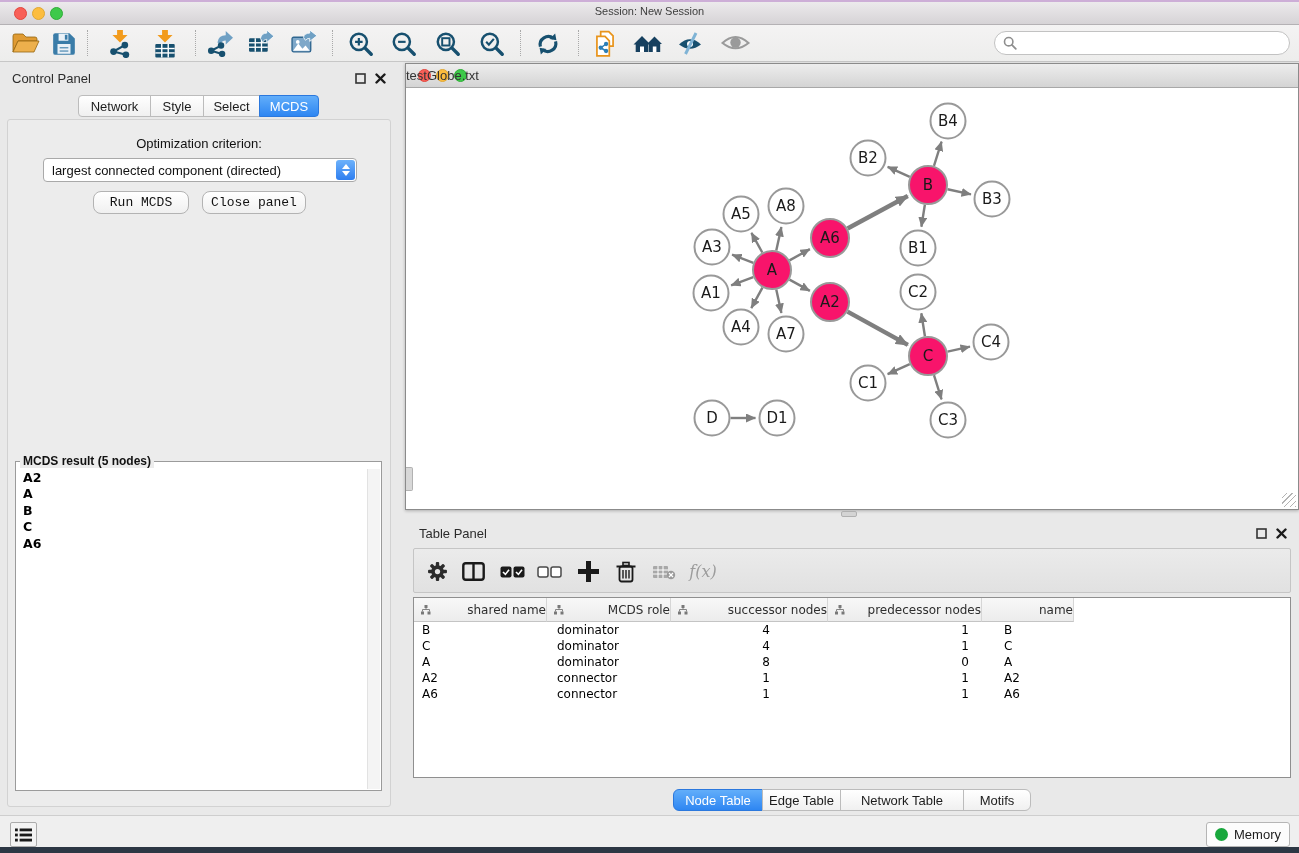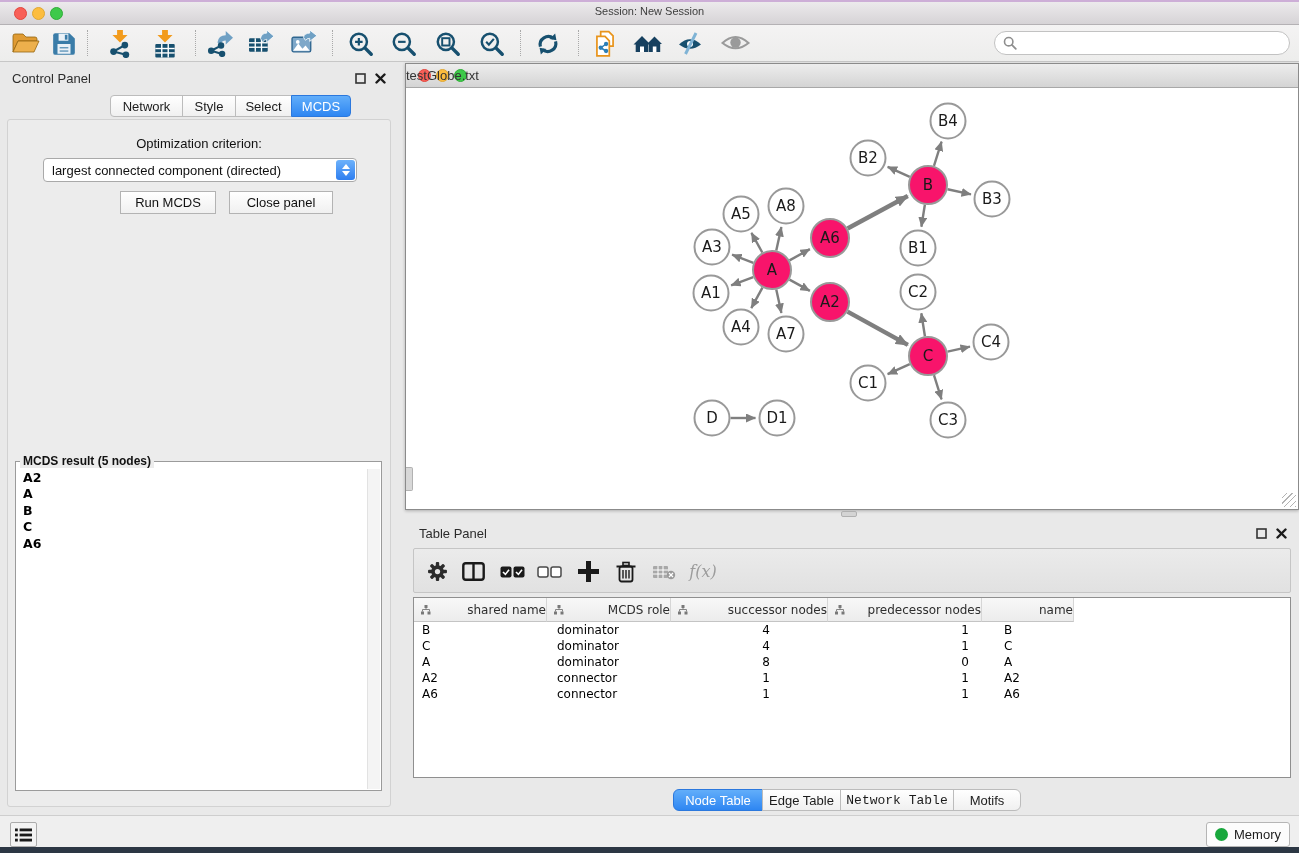--- a/index.html
+++ b/index.html
@@ -32,21 +32,21 @@
   .searchbox {
     position:absolute; left:994px; top:6px; width:296px; height:24px;
     background:#fff; border:1px solid #c2c2c2; border-radius:12px;
     display:flex; align-items:center; padding-left:8px;
   }
   .searchbox input { border:none; outline:none; flex:1; height:20px; font-size:13px; background:transparent; margin-left:5px; font-family:"Liberation Sans",sans-serif; }
   
   .cp-header { position:absolute; left:0; top:62px; width:398px; height:31px; }
   .panel-title { position:absolute; left:12px; top:9px; font-size:13px; color:#2c2c2c; }
   .panel-ctl { position:absolute; top:8px; width:16px; height:16px; display:flex; align-items:center; justify-content:center; }
-  .cp-tabs { position:absolute; left:78px; top:95px; height:22px; display:flex;margin-left:32px; }
+  .cp-tabs { position:absolute; left:78px; top:95px; height:22px; display:flex; }
   .seg-tab {
     height:22px; background:linear-gradient(#ffffff,#f0f0f0); border:1px solid #bcbcbc;
     font-size:13px; color:#1c1c1c; display:flex; align-items:center; justify-content:center;
     margin-left:-1px; cursor:default; font-family:"Liberation Sans",sans-serif;
   }
   .seg-tab:first-child { border-radius:4px 0 0 4px; margin-left:0; }
   .seg-tab:last-child { border-radius:0 4px 4px 0; }
   .seg-tab.active { background:linear-gradient(#62aefa,#2e86f2); border-color:#2b78dd; color:#fff; }
   .cp-body {
     position:absolute; left:7px; top:119px; width:384px; height:688px;
@@ -59,22 +59,22 @@
     display:flex; align-items:center; font-size:13px; color:#111; padding-left:8px;
   }
   .cp-select .stepper {
     position:absolute; right:1px; top:1px; width:19px; height:20px; border-radius:3px;
     background:linear-gradient(#6db2fb,#2e7ef0); display:flex; flex-direction:column; align-items:center; justify-content:center; gap:2px;
   }
   .stepper .up { width:0;height:0;border-left:4px solid transparent;border-right:4px solid transparent;border-bottom:5px solid #fff; }
   .stepper .down { width:0;height:0;border-left:4px solid transparent;border-right:4px solid transparent;border-top:5px solid #fff; }
   .cp-btn {
     position:absolute; top:71px; height:23px; background:linear-gradient(#ffffff,#f0f0f0);
-    border:1px solid #b3b3b3; border-radius:0; font-size:13px; color:#111;
-    display:flex; align-items:center; justify-content:center; font-family:Liberation Sans, sans-serif;margin-left:27px;
+    border:1px solid #b3b3b3; border-radius:8px; font-size:13px; color:#111;
+    display:flex; align-items:center; justify-content:center; font-family:Liberation Mono, monospace;
   }
   .mcds-result {
     position:absolute; left:7px; top:334px; width:367px; height:337px;
     background:#fff; border:1px solid #9b9b9b; margin:0; padding:0;font-weight:bold;
   }
   .mcds-result legend { margin-left:4px; padding:0 3px; font-size:12px; color:#111; background:#ececec; }
   .mcds-list { position:absolute; left:0; top:0; right:15px; bottom:0; padding:2px 0 0 7px; overflow:hidden; }
   .mcds-item { font-size:12.5px; line-height:16.4px; color:#000; font-family:"DejaVu Sans",sans-serif; }
   .mcds-scroll { position:absolute; right:1px; top:1px; bottom:1px; width:13px; background:#f4f4f4; border-left:1px solid #e2e2e2; }
   
@@ -598,21 +598,21 @@
           <div class="dt-cell" style="width: 157px; text-align: right; padding-right: 58px;">1</div>
           <div class="dt-cell" style="width: 154px; text-align: right; padding-right: 13px;">1</div>
           <div class="dt-cell" style="width: 92px; text-align: left; padding-left: 22px;">A6</div>
         </div>
       </div>
   </div>
 
   <div class="tp-tabs">
       <div class="seg-tab active" style="width: 90px;">Node Table</div>
       <div class="seg-tab" style="width: 79px;">Edge Table</div>
-      <div class="seg-tab" style="width: 114px; font-family: Liberation Mono, monospace;">Network Table</div>
+      <div class="seg-tab" style="width: 124px;">Network Table</div>
       <div class="seg-tab" style="width: 68px;">Motifs</div>
     </div>
 
   <div class="statusbar">
     <div class="list-btn">
       <svg width="17" height="14" viewBox="0 0 17 14">
         <g fill="#1a1a1a">
           <rect x="0" y="0.5" width="2.8" height="2.8"></rect>
             <rect x="4.6" y="0.5" width="12.4" height="2.8"></rect>
           <rect x="0" y="5.6" width="2.8" height="2.8"></rect>

